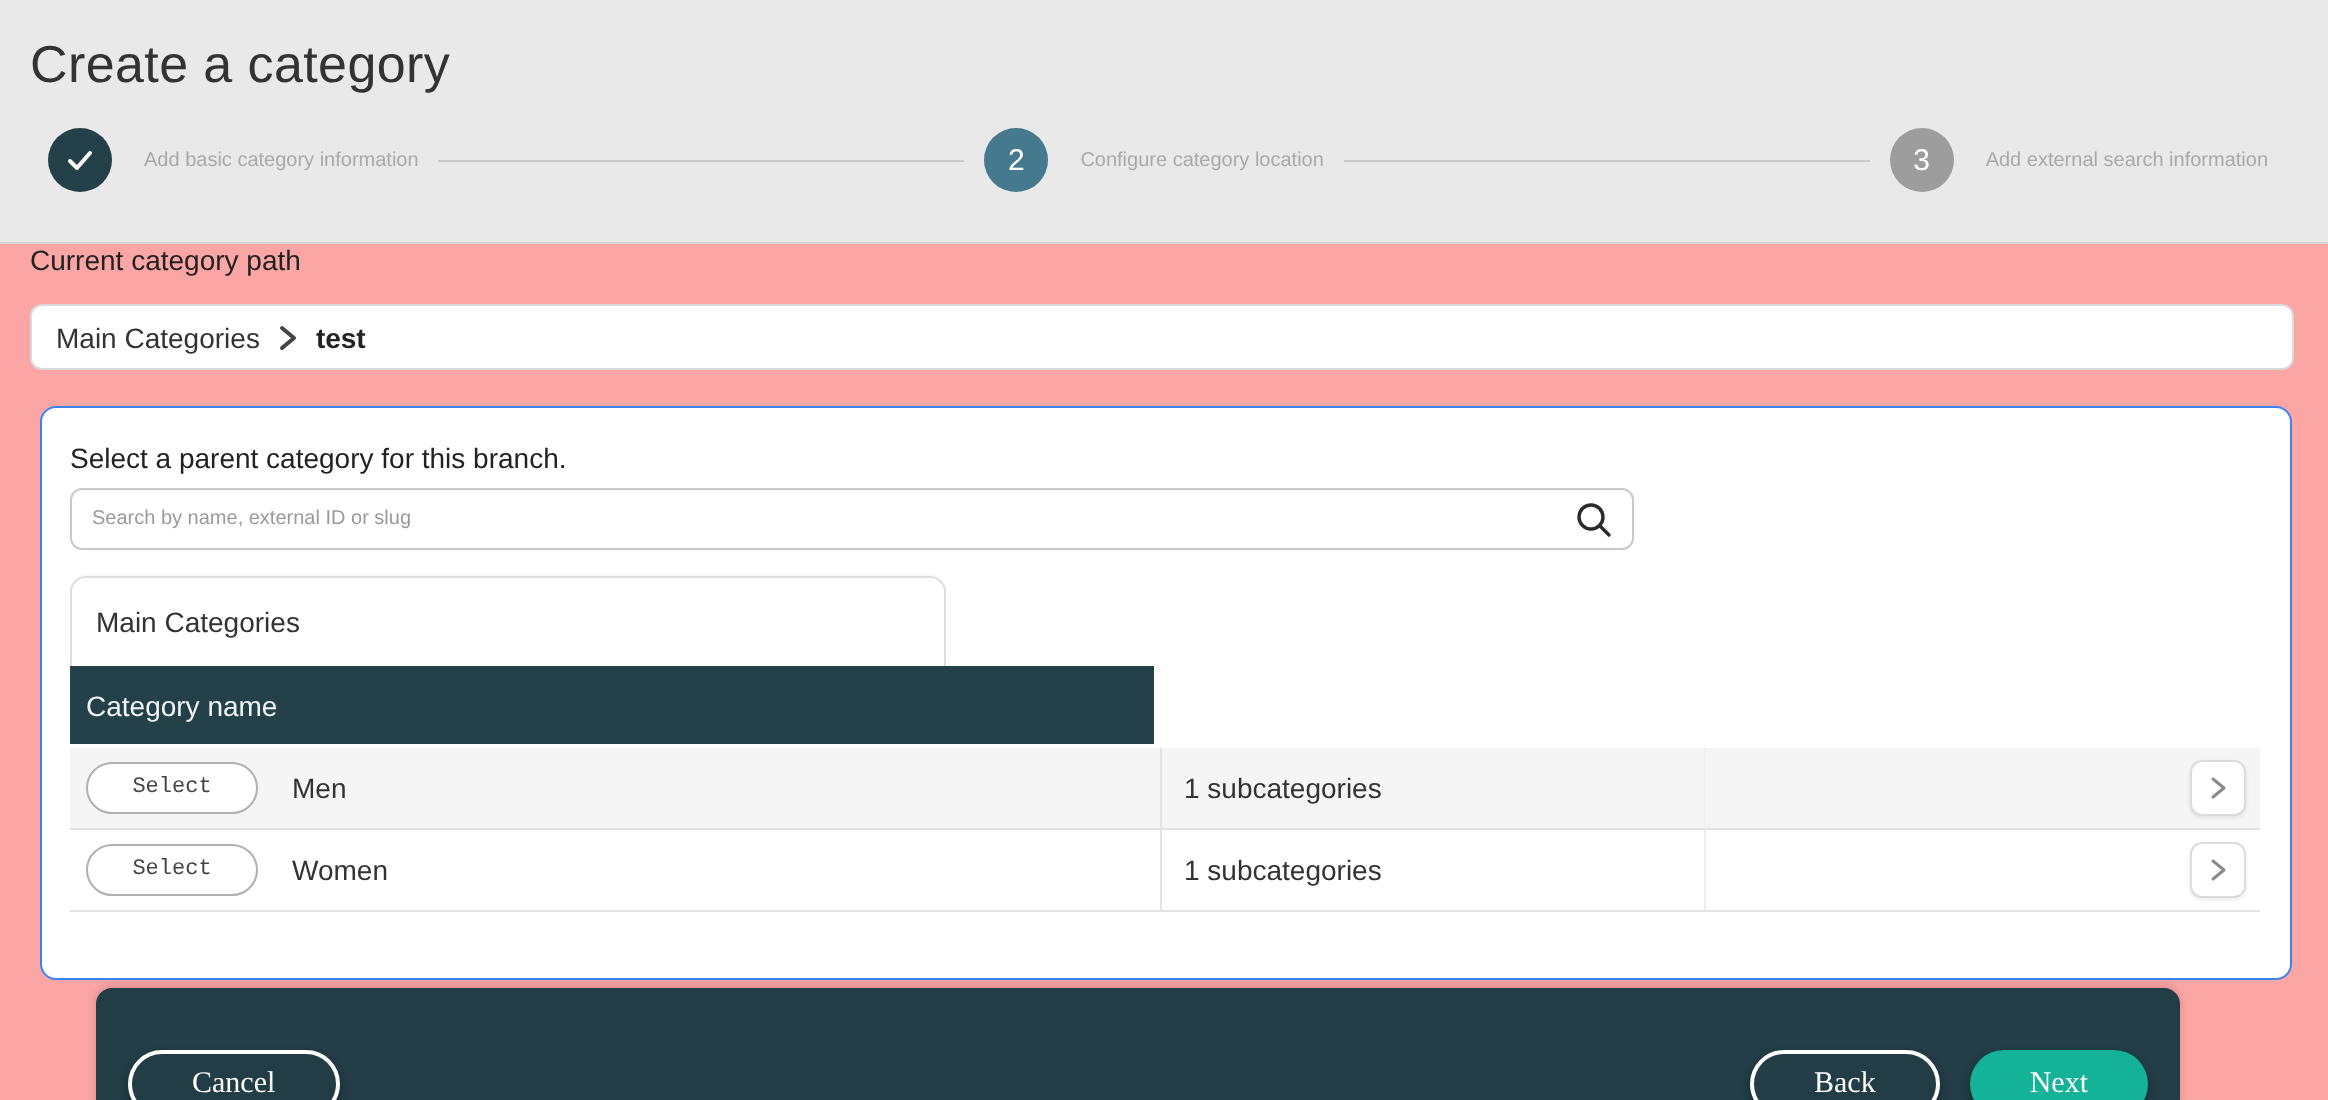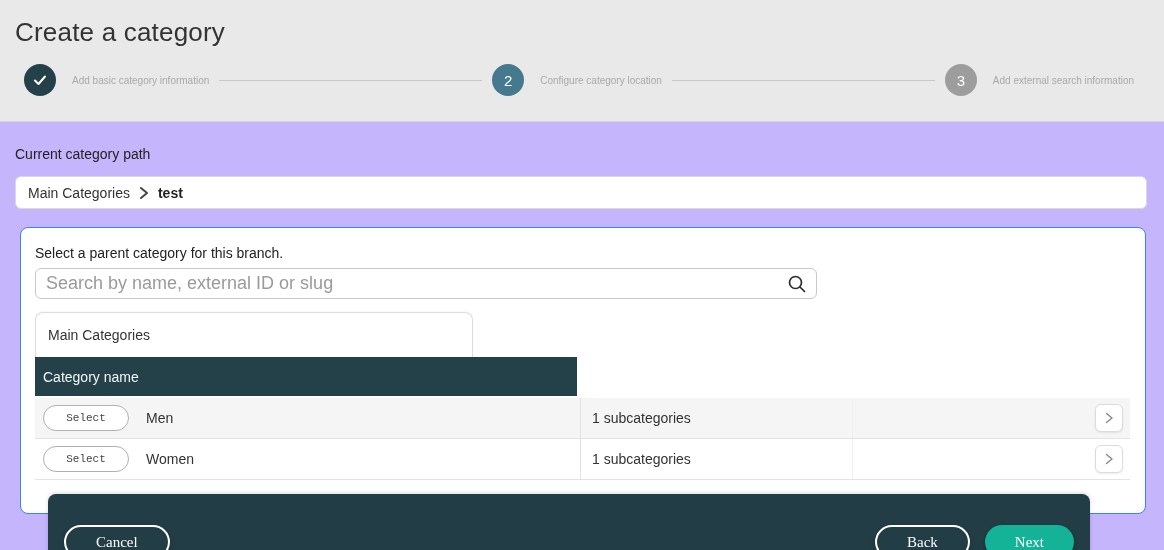--- a/index.html
+++ b/index.html
@@ -2,21 +2,21 @@
 <html><head>
 <meta charset="utf-8">
 <style>
   * { margin: 0; padding: 0; box-sizing: border-box; }
   html, body { width: 1164px; height: 550px; }
   body {
     font-family: "Liberation Sans", sans-serif;
     background: #ffffff;
     color: #333333;
   }
-  .screen { position: relative; width: 1164px; height: 550px; overflow: hidden; background: #c4b5fd; }
+  .screen { position: relative; width: 1164px; height: 550px; overflow: hidden; background: #fca5a5; }
 
   
   .top {
     height: 122px;
     background: #e9e9e9;
     border-bottom: 1px solid #d6d6d6;
     padding-top: 17px;
   }
   .page-title {
     margin-left: 15px;
@@ -36,21 +36,21 @@
     display: flex; align-items: center; justify-content: center;
     color: #ffffff; font-size: 15px; flex: 0 0 32px;
   }
   .step-circle.done   { background: #24414a; }
   .step-circle.active { background: #44798e; }
   .step-circle.idle   { background: #9d9d9d; }
   .step-label { font-size: 10px; color: #a9a9a9; }
   .connector { flex: 1 1 auto; height: 1px; background: #c9c9c9; margin: 0 10px; }
 
   
-  main { padding: 24px 15px 0 15px; }
+  main { padding: 0 15px 0 15px; }
   .path-label { font-size: 14px; color: #222222; }
   .breadcrumb-box {
     margin-top: 14px;
     height: 33px;
     width: 1132px;
     border: 1px solid #d9d9d9;
     border-radius: 6px;
     background: #ffffff;
     display: flex; align-items: center;
     padding: 0 12px;
@@ -72,21 +72,21 @@
     padding: 17px 14px 0 14px;
   }
   .instruction { font-size: 14px; color: #222222; }
 
   .searchbox { position: relative; margin-top: 7px; width: 782px; }
   .searchbox input {
     width: 782px; height: 31px;
     border: 1px solid #c9c9c9;
     border-radius: 6px;
     padding: 0 36px 0 10px;
-    font-size: 18px;
+    font-size: 10px;
     font-family: "Liberation Sans", sans-serif;
     color: #333333;
     outline: none;
     background: #ffffff;
   }
   .searchbox input::placeholder { color: #9a9a9a; }
   .search-icon-btn {
     position: absolute; right: 8px; top: 4px;
     width: 24px; height: 24px;
     background: transparent; border: none; cursor: pointer;

